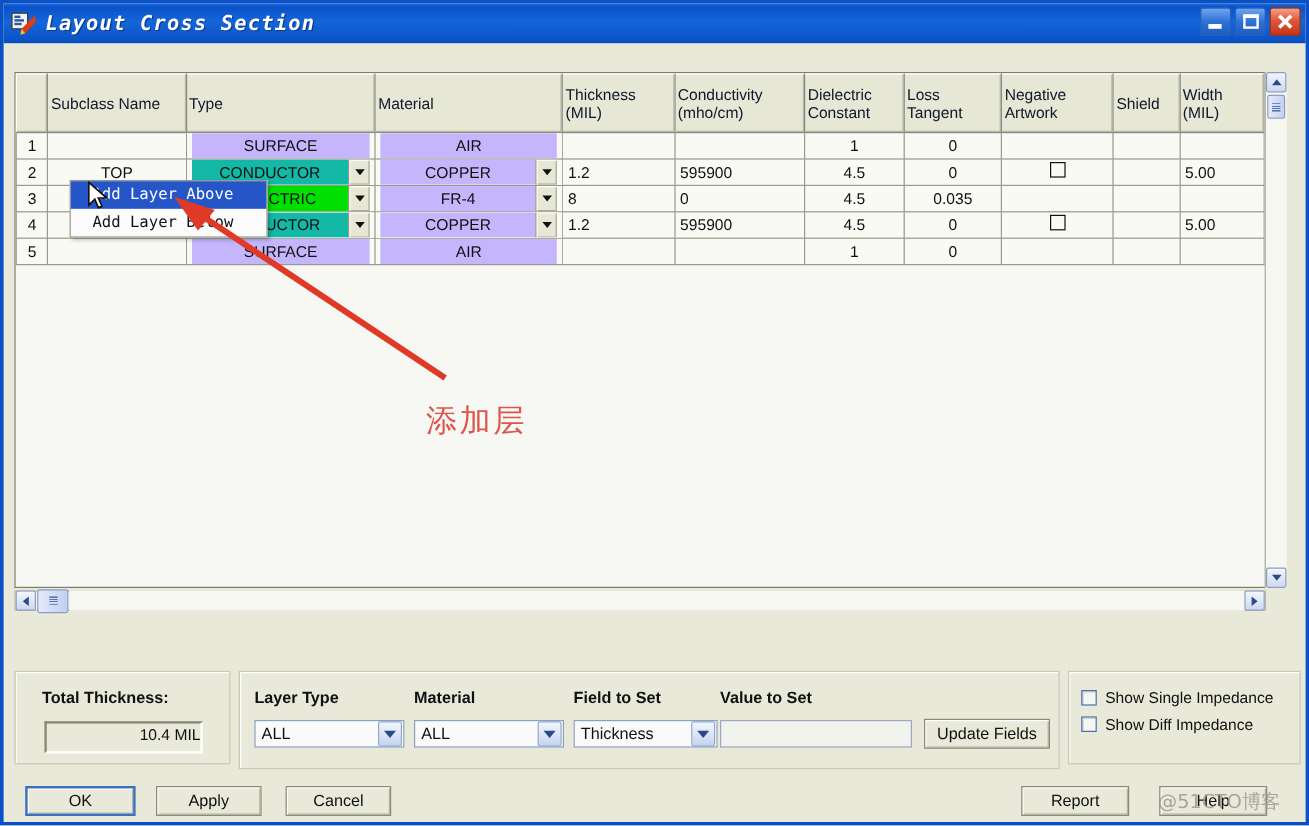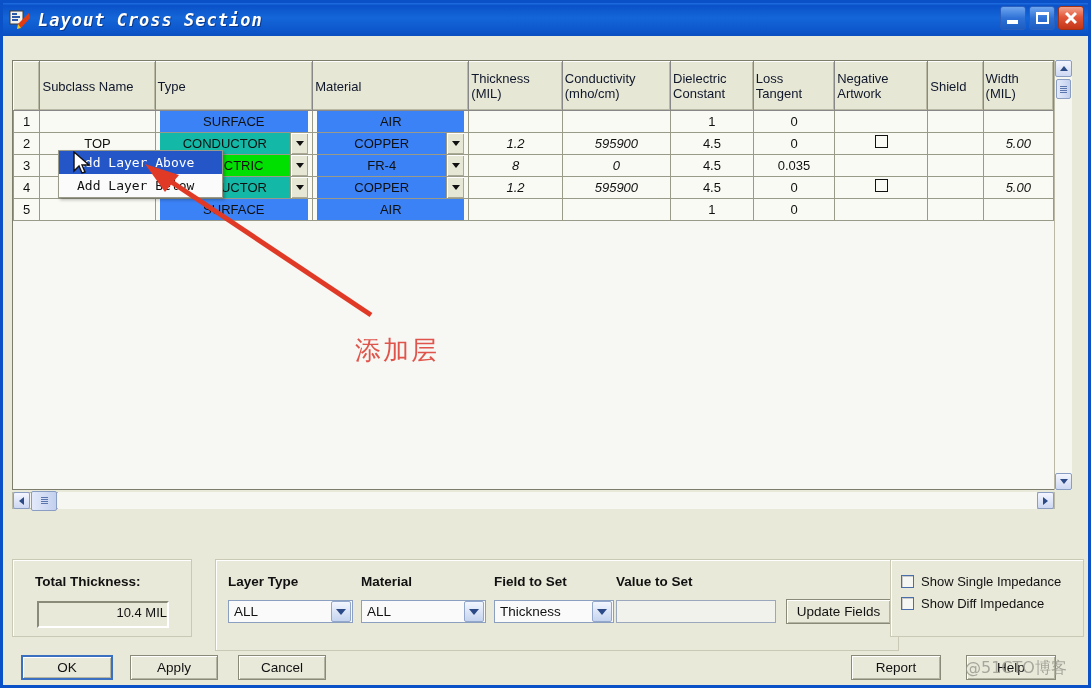--- a/index.html
+++ b/index.html
@@ -46,28 +46,28 @@
     box-shadow:inset -1px -1px 0 #b9b9a6;
     font-weight:normal;font-size:13px;padding:3px 2px;line-height:15px;
     color:#0f172a;text-align:left;vertical-align:middle;height:42px;
   }
   table.xsec td{
     border:1px solid #9a9a88;height:21px;padding:0 4px;background:#fafaf5;
     font-size:13px;line-height:19px;white-space:nowrap;overflow:hidden;
   }
   td.rownum{background:#e7e7d6;text-align:center;color:#111;padding:0;}
   td.blank{background:#e7e7d6;}
-  td.num{text-align:center;font-style:italic;}
+  td.num{text-align:left;}
   td.ctr{text-align:center;}
   td.type-cell,td.mat-cell{position:relative;padding:0;}
   .cellflex{display:flex;align-items:stretch;height:21px;}
   .cellflex .val{flex:1;text-align:center;line-height:21px;overflow:hidden;}
   .cellflex.yellow .val{background:#14b8a6;text-align:center;}
   .cellflex.green  .val{background:#00e000;}
-  .cellflex.plain  .val{background:#3b82f6;}
+  .cellflex.plain  .val{background:#c4b5fd;}
   .ddbtn{width:17px;flex:0 0 17px;background:#e7e7d6;border-left:1px solid #9a9a88;
          display:flex;align-items:center;justify-content:center;
          box-shadow:inset 1px 1px 0 #fff, inset -1px -1px 0 #a9a995;}
   .ddbtn b{display:block;width:0;height:0;border-left:4px solid transparent;
            border-right:4px solid transparent;border-top:5px solid #101010;}
   .chk-sq{display:inline-block;width:11px;height:11px;border:1px solid #111;background:#fafaf5;}
 
   
   .vscroll{position:absolute;right:0;top:0;width:17px;height:430px;background:#f4f4ee;
            border-left:1px solid #b9b9a6;}
@@ -367,21 +367,21 @@
         <span style="width:0;height:0;border-top:4px solid transparent;border-bottom:4px solid transparent;border-left:5px solid #2b4a86;display:block;"></span>
       </div>
     </div>
   </div>
 
   <div class="panel panel-in" style="left:9px;top:556px;width:180px;height:78px;">
     <div class="lbl-b" style="position:absolute;left:22px;top:14px;">Total Thickness:</div>
     <div class="sunken" style="position:absolute;left:24px;top:41px;width:128px;height:23px;line-height:19px;">10.4 MIL</div>
   </div>
 
-  <div class="panel panel-in" style="left:212px;top:556px;width:684px;height:92px;">
+  <div class="panel panel-in" style="left:196px;top:556px;width:684px;height:82px;">
 
     <div class="lbl-b" style="position:absolute;left:12px;top:14px;">Layer Type</div>
     <div class="combo" style="position:absolute;left:12px;top:40px;width:125px;">
       <span class="ctext">ALL</span>
       <span class="cbtn">
           <b></b>
         </span>
     </div>
 
     <div class="lbl-b" style="position:absolute;left:145px;top:14px;">Material</div>

